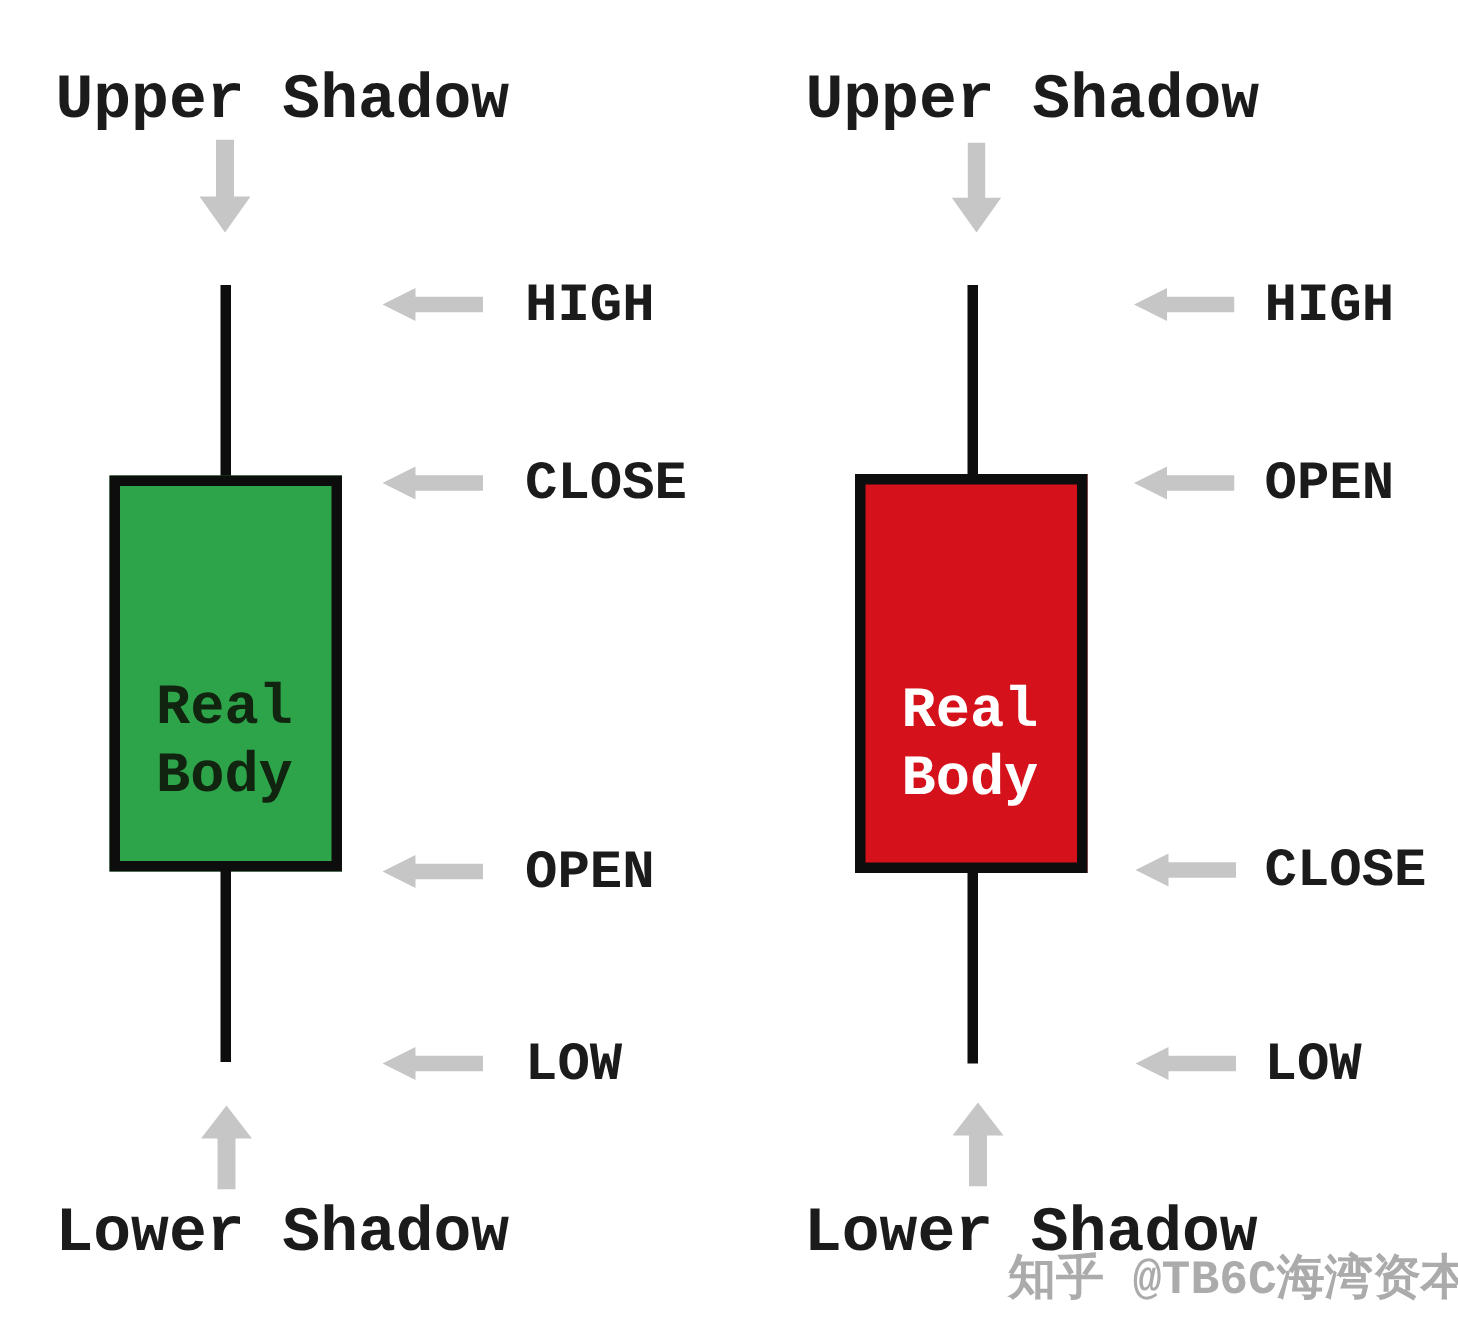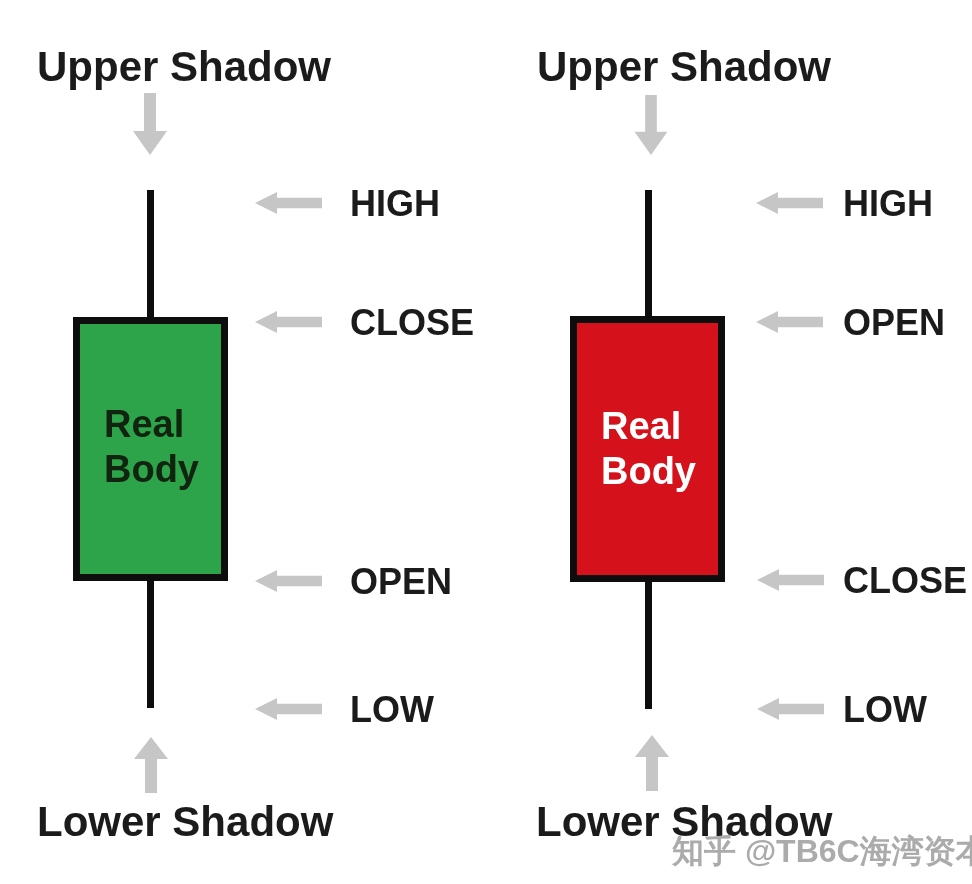--- a/index.html
+++ b/index.html
@@ -3,21 +3,21 @@
 <meta charset="utf-8">
 <style>
   html,body{margin:0;padding:0;}
   body{
     width:972px;height:884px;
     background:#ffffff;
     font-family:"Liberation Sans","DejaVu Sans",sans-serif;
     position:relative;
     overflow:hidden;
   }
-  .canvas{position:absolute;inset:0;width:972px;height:772px;}
+  .canvas{position:absolute;inset:0;width:972px;height:772px;font-family:Liberation Mono, monospace;}
 
   .shadow-caption{
     position:absolute;
     font-size:42px;
     font-weight:bold;
     color:#1b1b1b;
     letter-spacing:0px;
     line-height:1.0;
     white-space:nowrap;
   }
@@ -41,20 +41,21 @@
     box-sizing:border-box;
   }
   .body-box.bullish{ background:#2ea44a; }
   .body-box.bearish{ background:#d5121b; }
   .body-label{
     position:absolute;
     font-size:38px;
     font-weight:bold;
     line-height:45px;
     white-space:pre-line;
+    margin-top:48px;
   }
   .body-label.bullish{ color:#10240f; }
   .body-label.bearish{ color:#ffffff; }
 
   .arrow{ position:absolute; display:block; }
   .arrow polygon{ fill:#c6c6c6; }
 
   .watermark{
     position:absolute;
     left:672px;

